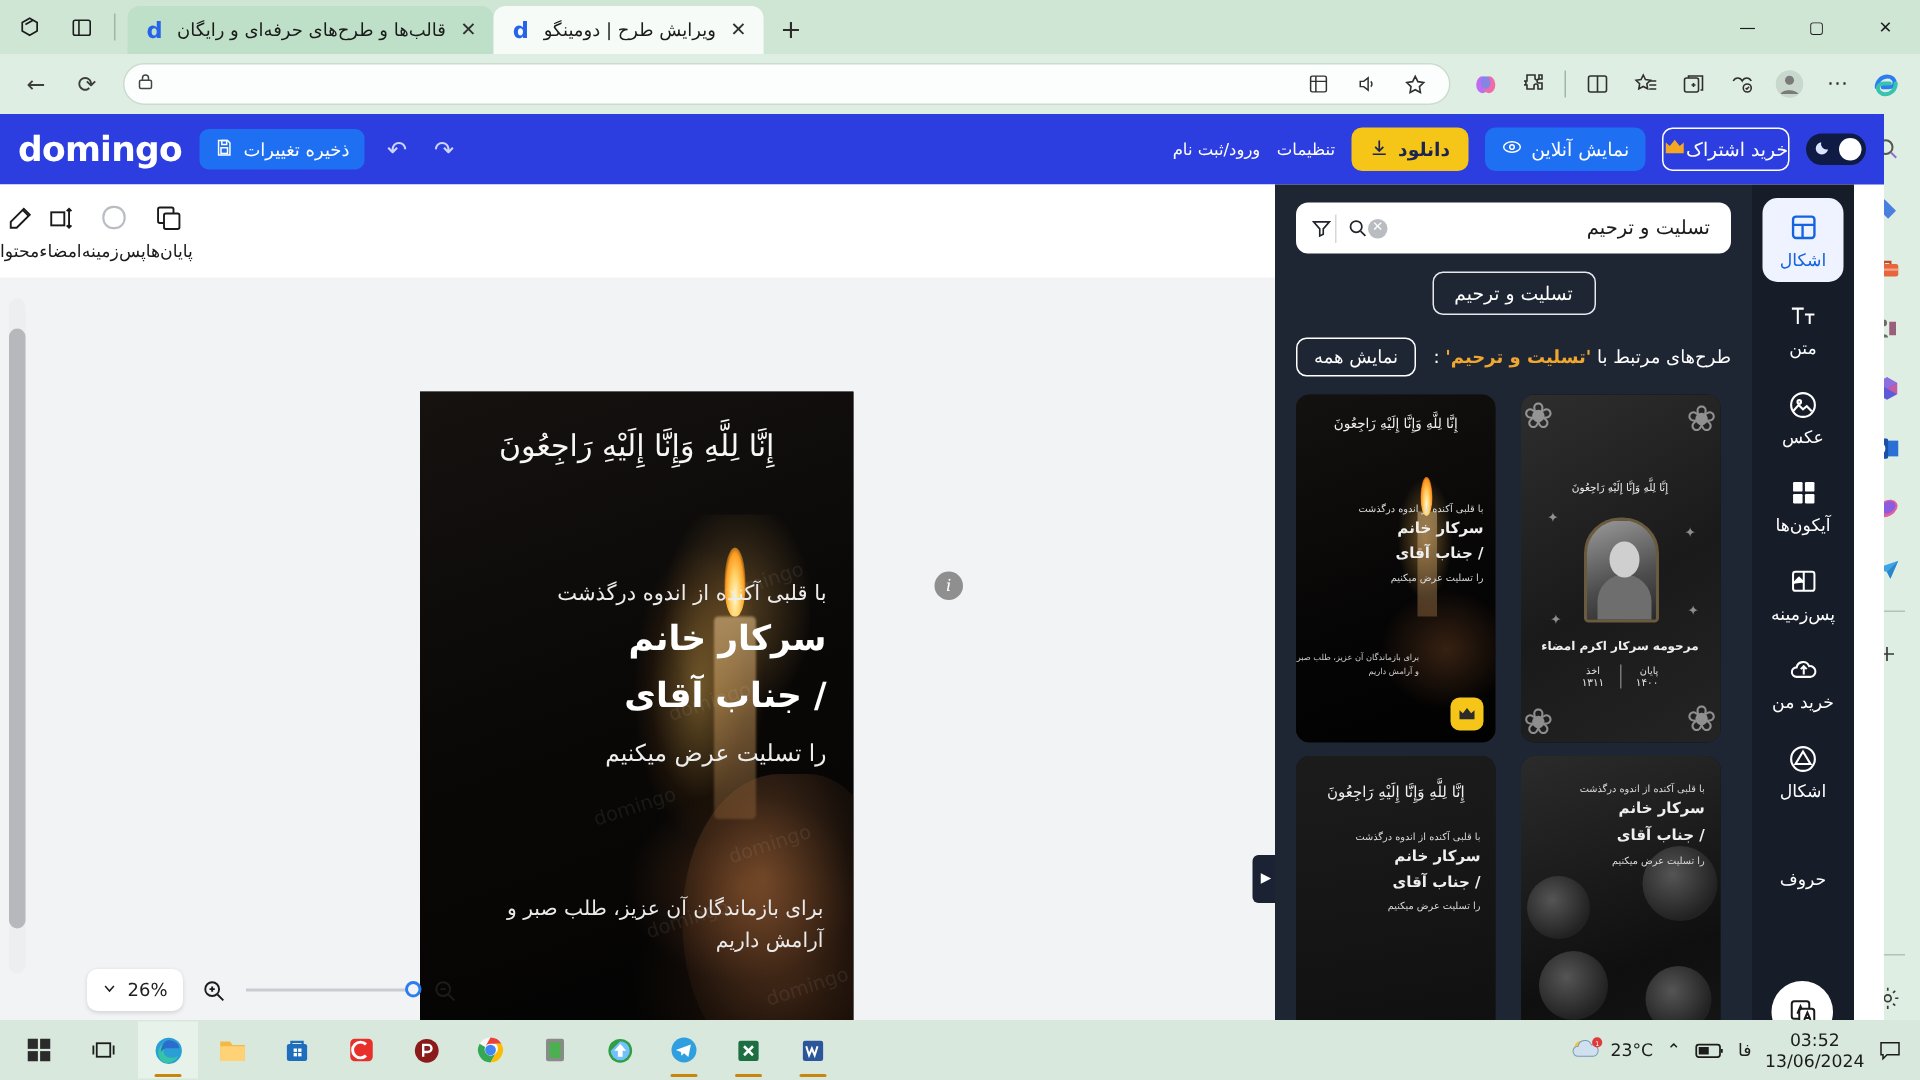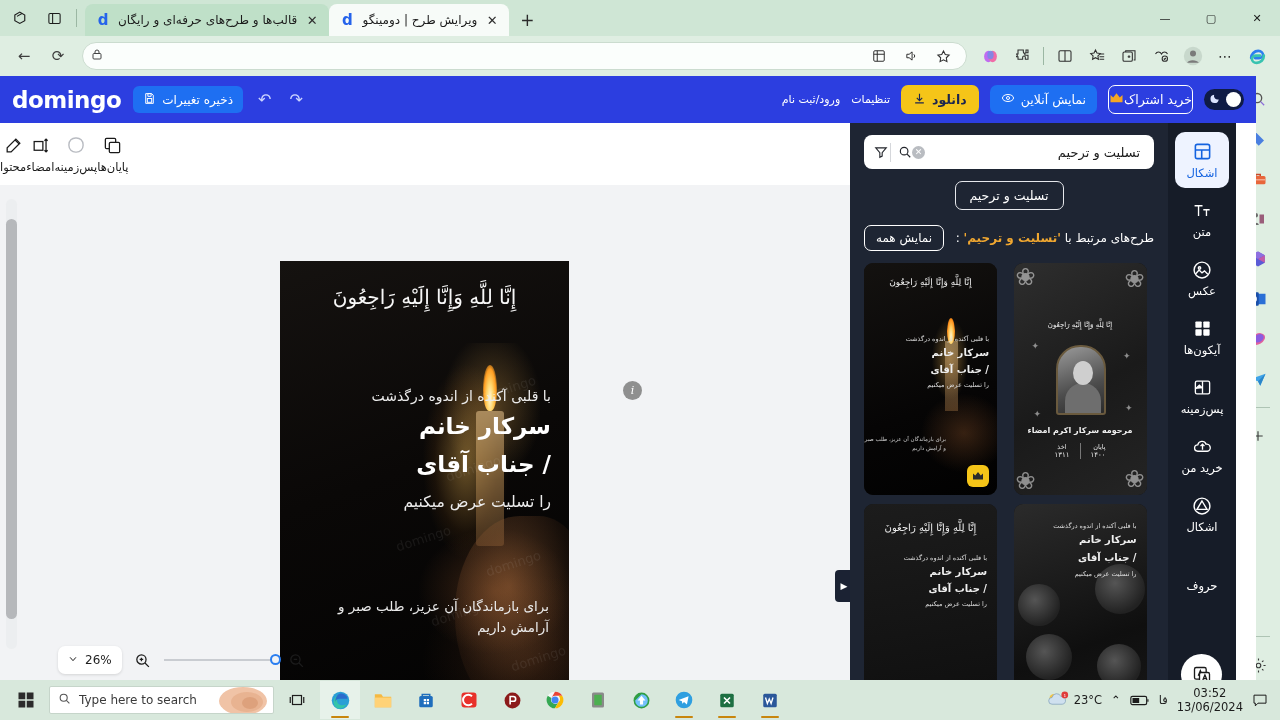--- a/index.html
+++ b/index.html
@@ -879,36 +879,20 @@
 
 <div class="taskbar">
   <div class="tb-start">
     <svg width="18" height="18" viewBox="0 0 24 24">
         <rect x="2" y="2" width="9" height="9" fill="#2b2b2b"></rect>
         <rect x="13" y="2" width="9" height="9" fill="#2b2b2b"></rect>
         <rect x="2" y="13" width="9" height="9" fill="#2b2b2b"></rect>
         <rect x="13" y="13" width="9" height="9" fill="#2b2b2b"></rect>
       </svg>
   </div>
-  <div class="tb-search">
-    <span>
-      <svg width="13" height="13" viewBox="0 0 24 24" fill="none" stroke="#555" stroke-width="2">
-          <circle cx="10.5" cy="10.5" r="6.5"></circle>
-          <path d="M15.5 15.5L21 21"></path>
-        </svg>
-    </span>
-    <span>Type here to search</span>
-    <span class="tb-shell">
-      <svg width="52" height="32" viewBox="0 0 52 32">
-          <ellipse cx="26" cy="16" rx="24" ry="14" fill="#f0c3a6"></ellipse>
-          <ellipse cx="30" cy="17" rx="16" ry="10" fill="#e8b391"></ellipse>
-          <ellipse cx="33" cy="18" rx="8" ry="6" fill="#dda17c"></ellipse>
-        </svg>
-    </span>
-  </div>
   <div class="tb-icon">
     <svg width="18" height="18" viewBox="0 0 24 24" fill="none" stroke="#1c1c1c" stroke-width="1.6">
         <rect x="6" y="6" width="12" height="12"></rect>
         <path d="M3 8v8M21 8v8"></path>
       </svg>
   </div>
   <div class="tb-icon running active">
     <svg width="21" height="21" viewBox="0 0 24 24">
         <circle cx="12" cy="12" r="10" fill="#2a9fd6"></circle>
         <path d="M4 13c1-6 6-9 11-8-4 0-7 3-7 7 0 5 6 7 11 4-2 4-6 6-10 5-3-1-5-4-5-8z" fill="#35c4a8"></path>

